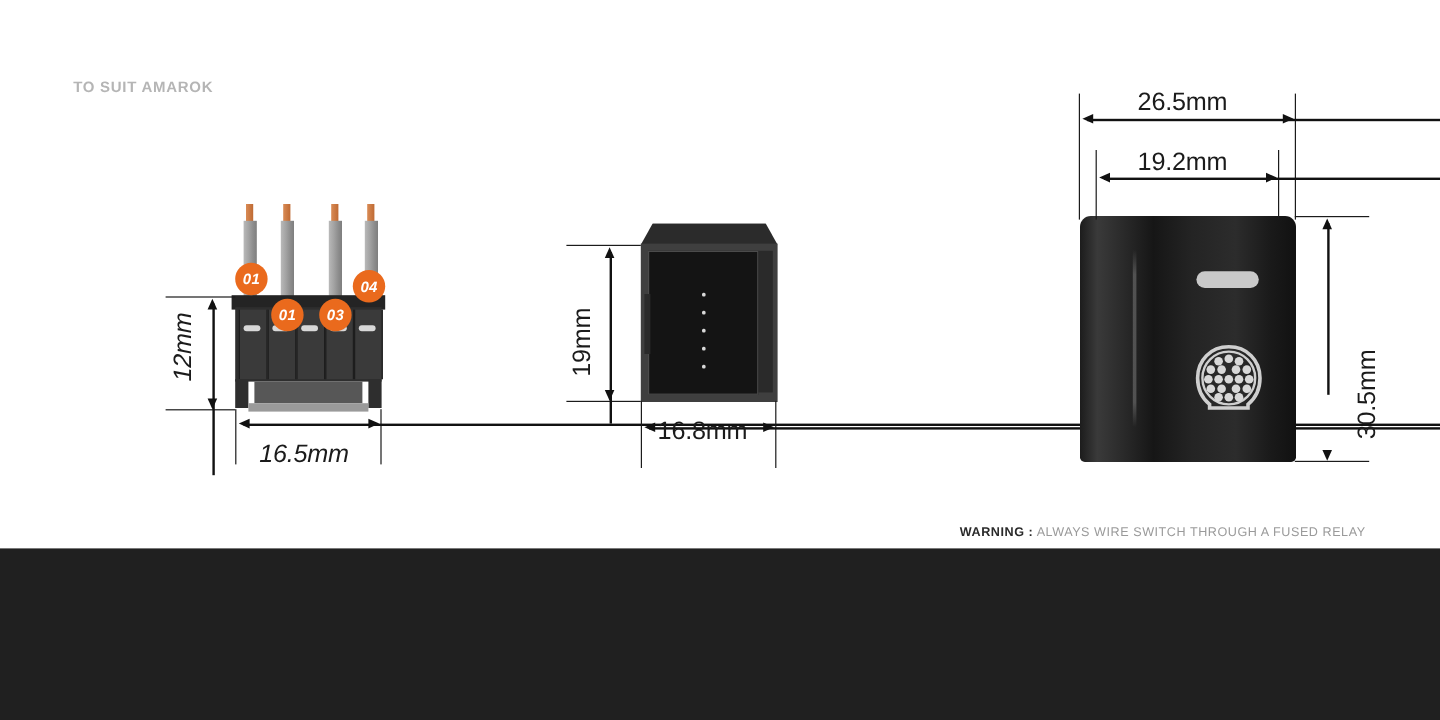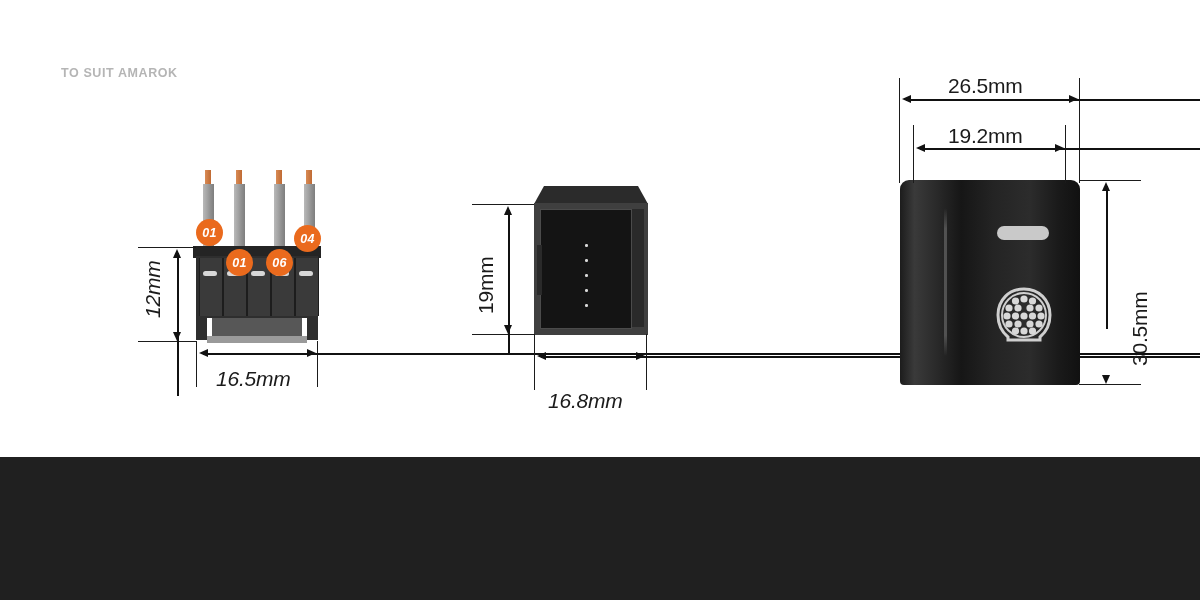--- a/index.html
+++ b/index.html
@@ -170,21 +170,21 @@
     <div class="base-plate" style="left:212px;top:318px;width:90px;height:18px;"></div>
     <div class="base-plate2" style="left:207px;top:336px;width:100px;height:7px;"></div>
 
     <div class="badge" style="left:196px;top:219px;">
       <span>01</span>
     </div>
     <div class="badge" style="left:226px;top:249px;">
       <span>01</span>
     </div>
     <div class="badge" style="left:266px;top:249px;">
-      <span>06</span>
+      <span>03</span>
     </div>
     <div class="badge" style="left:294px;top:225px;">
       <span>04</span>
     </div>
 
     <div class="ext-line" style="left:138px;top:247px;width:58px;height:1.4px;"></div>
     <div class="ext-line" style="left:138px;top:341px;width:58px;height:1.4px;"></div>
     <div class="arrow-v" style="left:173px;top:249px;height:92px;">
       <div class="tipT"></div>
         <div class="bar"></div>
@@ -230,21 +230,21 @@
     </div>
     <div class="dim-text vert" style="left:474px;top:314px;">19mm</div>
 
     <div class="ext-line" style="left:534px;top:334px;width:1.4px;height:56px;"></div>
     <div class="ext-line" style="left:646px;top:334px;width:1.4px;height:56px;"></div>
     <div class="arrow-h" style="left:537px;top:352px;width:108px;">
       <div class="tipL"></div>
         <div class="bar"></div>
         <div class="tipR"></div>
     </div>
-    <div class="dim-text" style="left:548px;top:389px;font-style:italic;">16.8mm</div>
+    <div class="dim-text" style="left:548px;top:348px;">16.8mm</div>
   </div>
 
   <div class="v3">
 
     <div class="sw-body" style="left:900px;top:180px;width:180px;height:205px;"></div>
     <div class="sw-groove" style="left:944px;top:208px;height:148px;"></div>
     <div class="sw-bar" style="left:997px;top:226px;width:52px;height:14px;"></div>
 
     <div class="sw-icon" style="left:995px;top:287px;width:58px;height:58px;">
       <svg width="58" height="58" viewBox="0 0 58 58">
@@ -295,20 +295,24 @@
     <div class="ext-line" style="left:1079px;top:180px;width:62px;height:1.4px;"></div>
     <div class="ext-line" style="left:1079px;top:384px;width:62px;height:1.4px;"></div>
     <div class="arrow-v" style="left:1102px;top:182px;height:202px;">
       <div class="tipT"></div>
         <div class="bar"></div>
         <div class="tipB"></div>
     </div>
     <div class="dim-text vert" style="left:1128px;top:366px;">30.5mm</div>
   </div>
 
+  <div class="warn">
+    <b>WARNING :</b>
+    <span>ALWAYS WIRE SWITCH THROUGH A FUSED RELAY</span>
+  </div>
 
   <div class="bar">
 
     <div class="wp" style="left:283px;width:180px;">
       
       
       
     </div>
 
     <div class="wp" style="left:477px;width:190px;">

